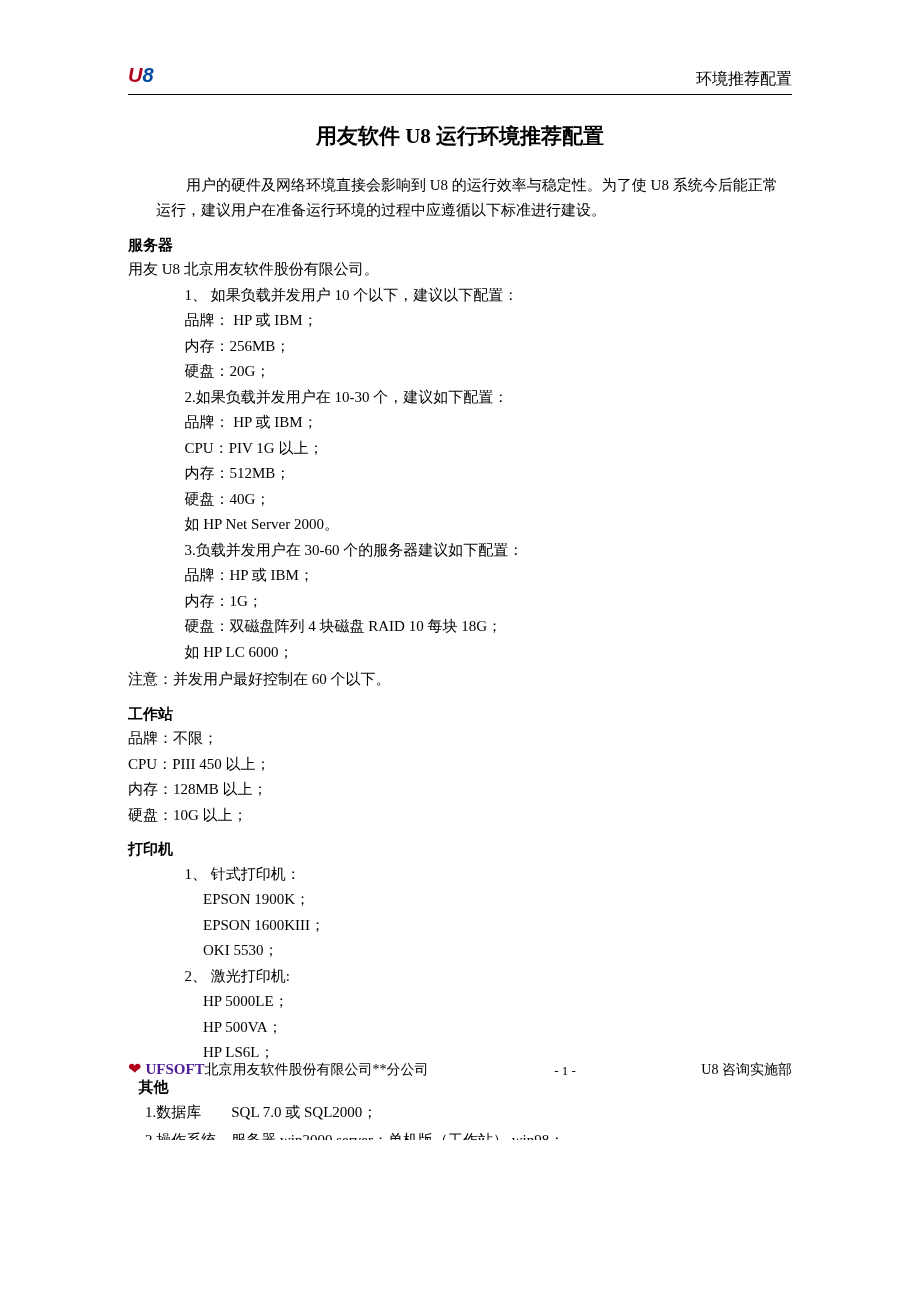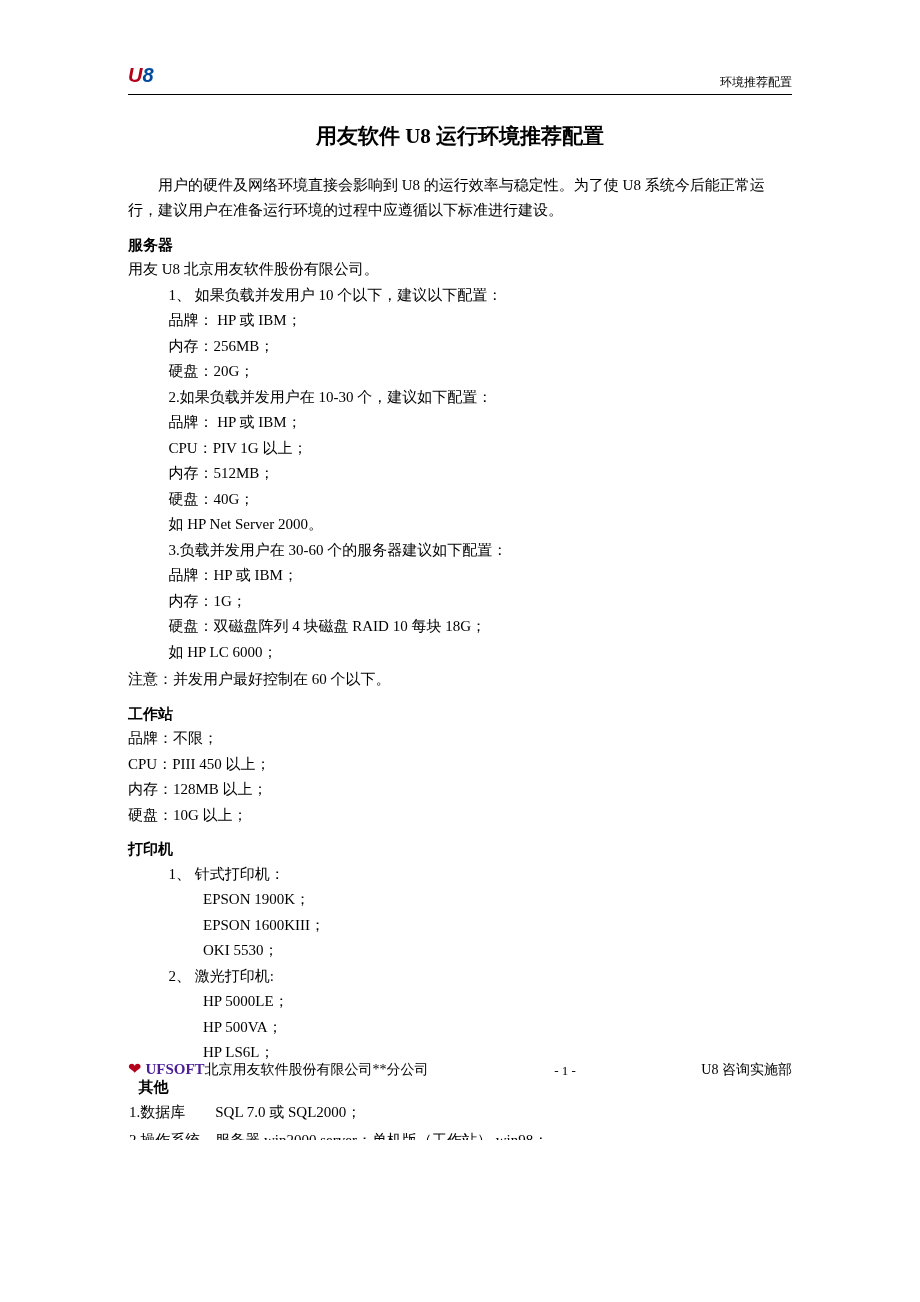--- a/index.html
+++ b/index.html
@@ -8,26 +8,26 @@
     font-size: 15px; color: #000; line-height: 1.7;
   }
   .page {
     width: 920px; height: 1140px; box-sizing: border-box;
     padding: 58px 128px 40px 128px; position: relative;
   }
   .hdr { display:flex; justify-content:space-between; align-items:flex-end; }
   .logo { font-weight:bold; font-size:20px; font-family:sans-serif; }
   .logo .u { color:#b3001b; font-style:italic; }
   .logo .eight { color:#004a9f; font-style:italic; }
-  .hdr-right { font-size:12px; }
+  .hdr-right { font-size:16px; }
   .hrule { border:none; border-top:1px solid #000; margin:2px 0 24px 0; }
   .title { text-align:center; font-weight:bold; font-size:21px; margin:14px 0 18px 0; }
-  .intro { text-indent:2em; }
+  .intro { text-indent:2em;margin-left:28px; }
   .sec { font-weight:bold; font-family:"SimHei","Heiti SC",sans-serif; margin-top:8px; }
-  .ind1 { padding-left:2.7em; }
+  .ind1 { padding-left:2.7em;margin-left:16px; }
   .ind2 { padding-left:5em; }
   .note { margin-top:2px; }
   .ftr { position:absolute; left:128px; right:128px; bottom:58px;
          display:flex; justify-content:space-between; align-items:flex-end;
          font-size:14px; }
   .ftr-logo { display:flex; align-items:flex-end; gap:4px; }
   .ftr-mark { color:#4c1d95; font-weight:bold; font-size:15px; line-height:1; }
   .ftr-cn { font-size:14px; }
   .ftr-pg { font-size:13px; }
   table.kv { border-collapse:collapse; }

